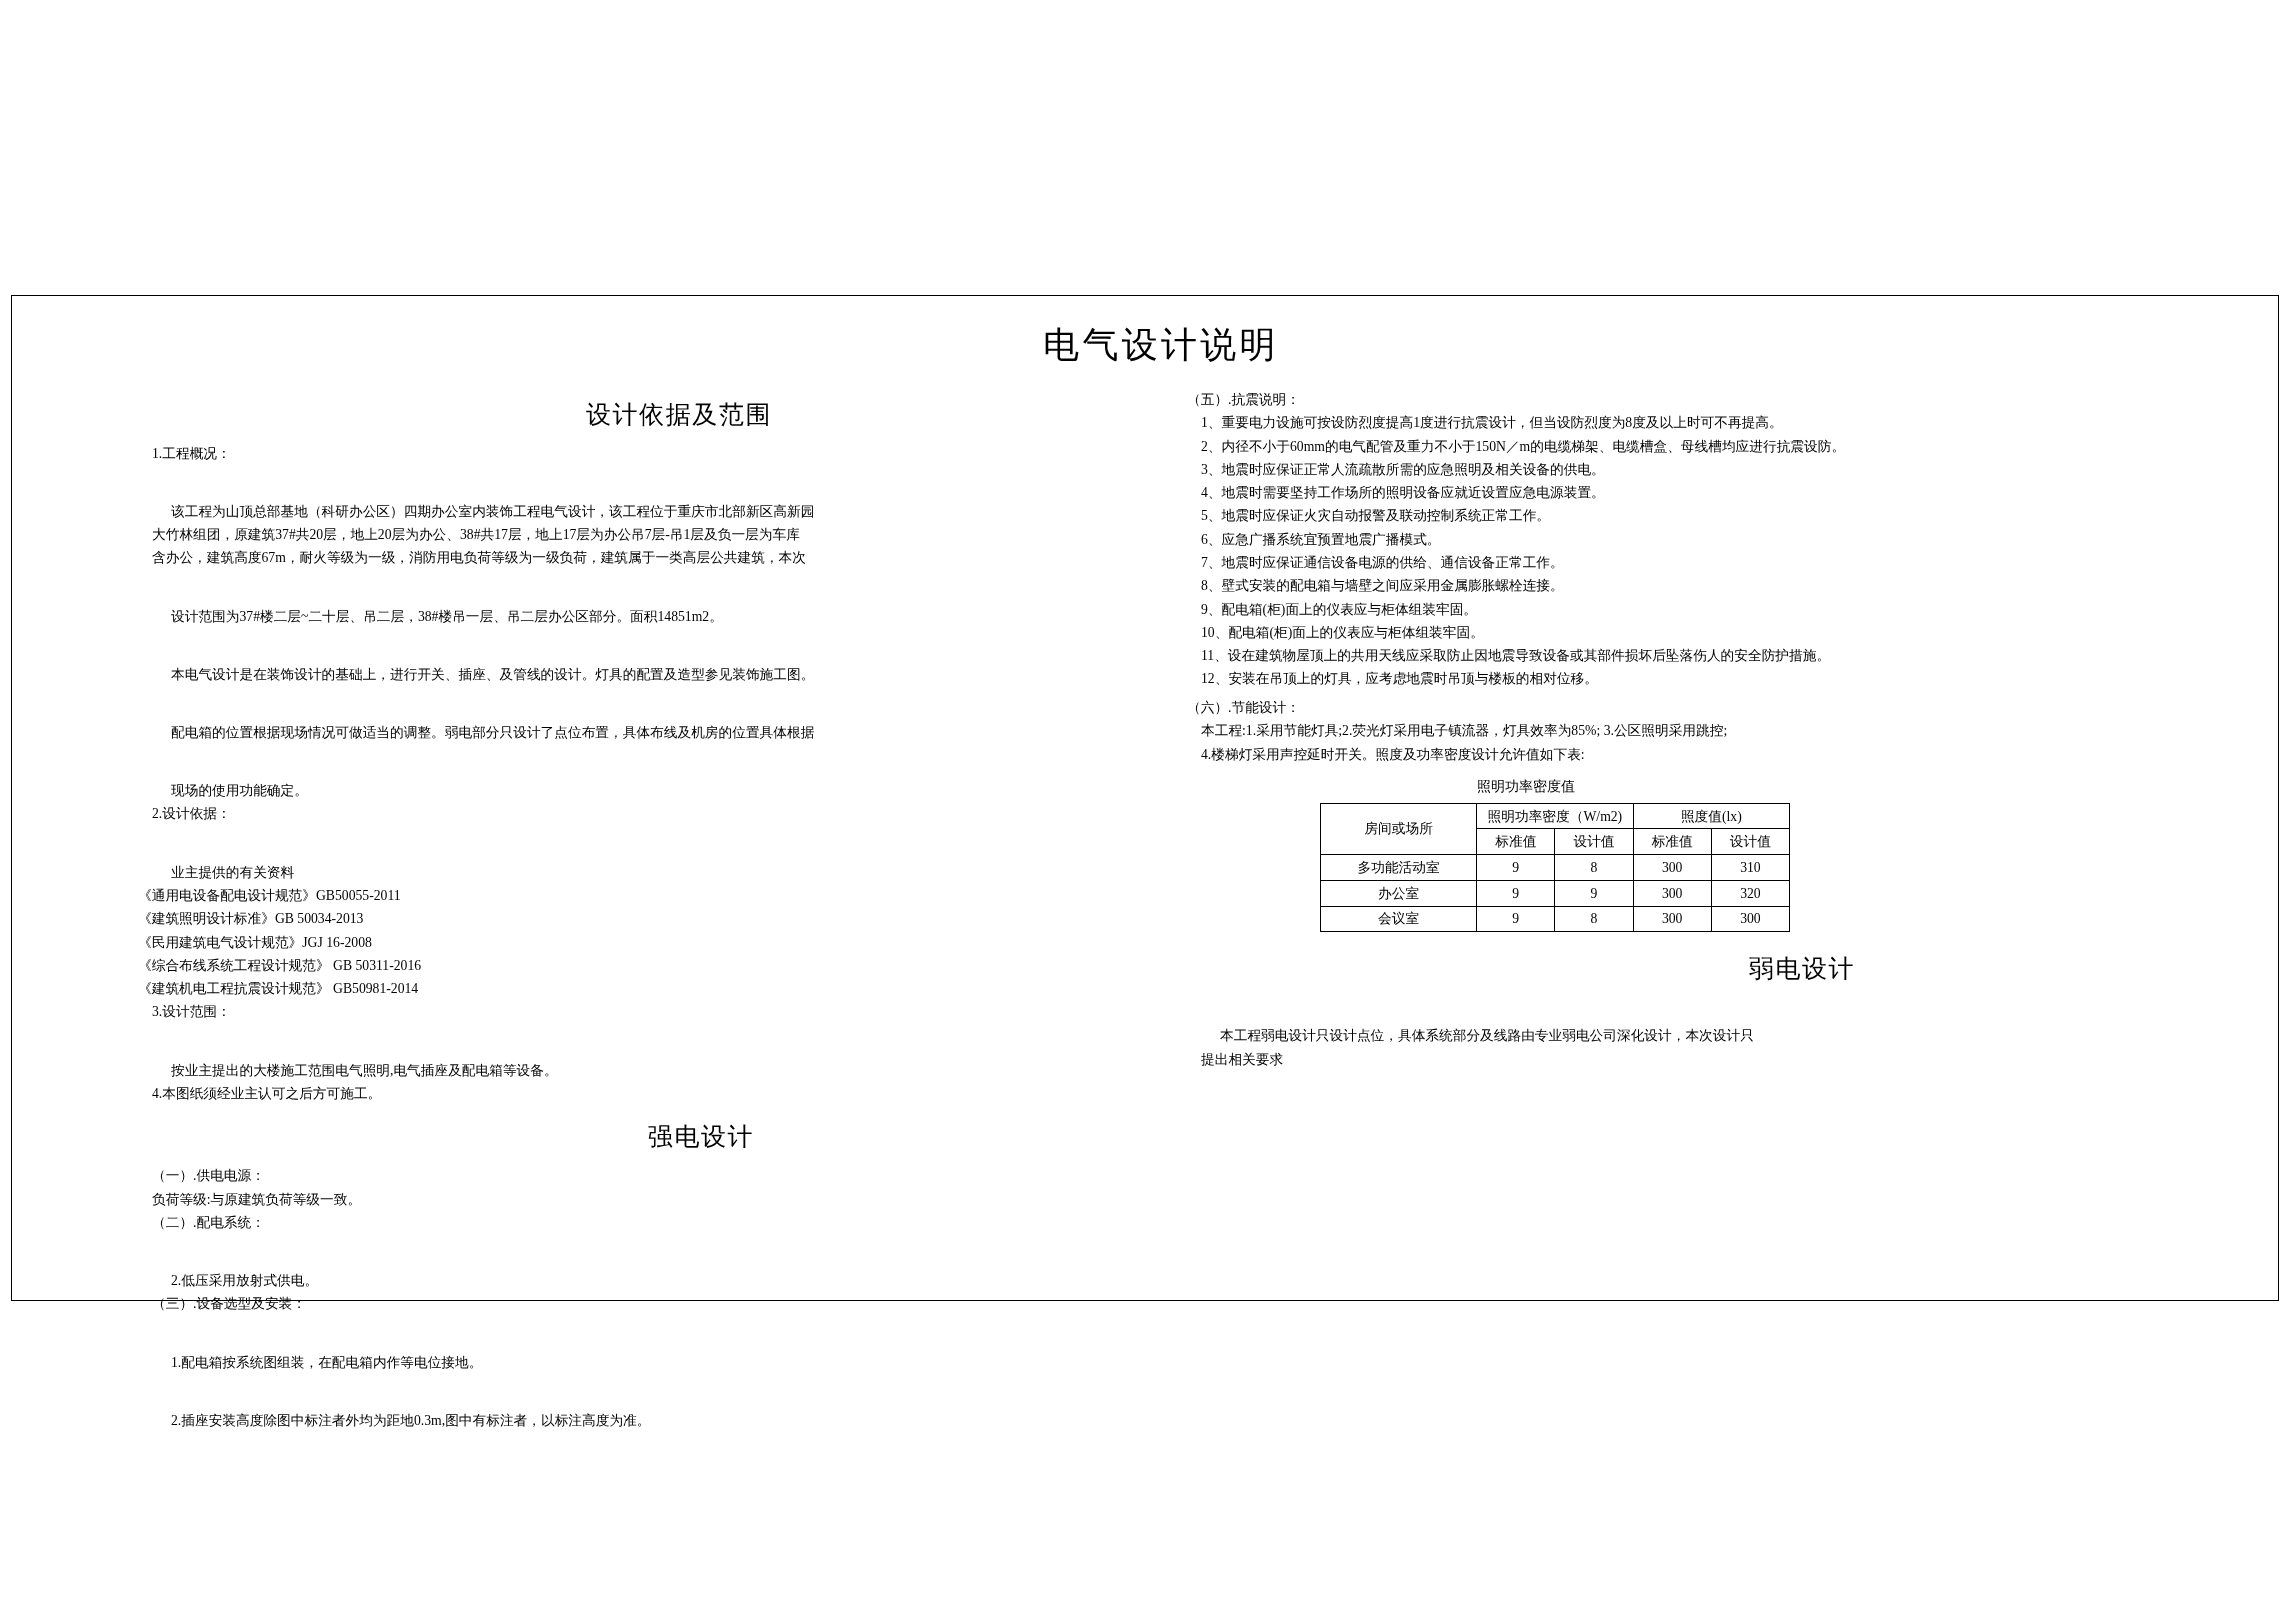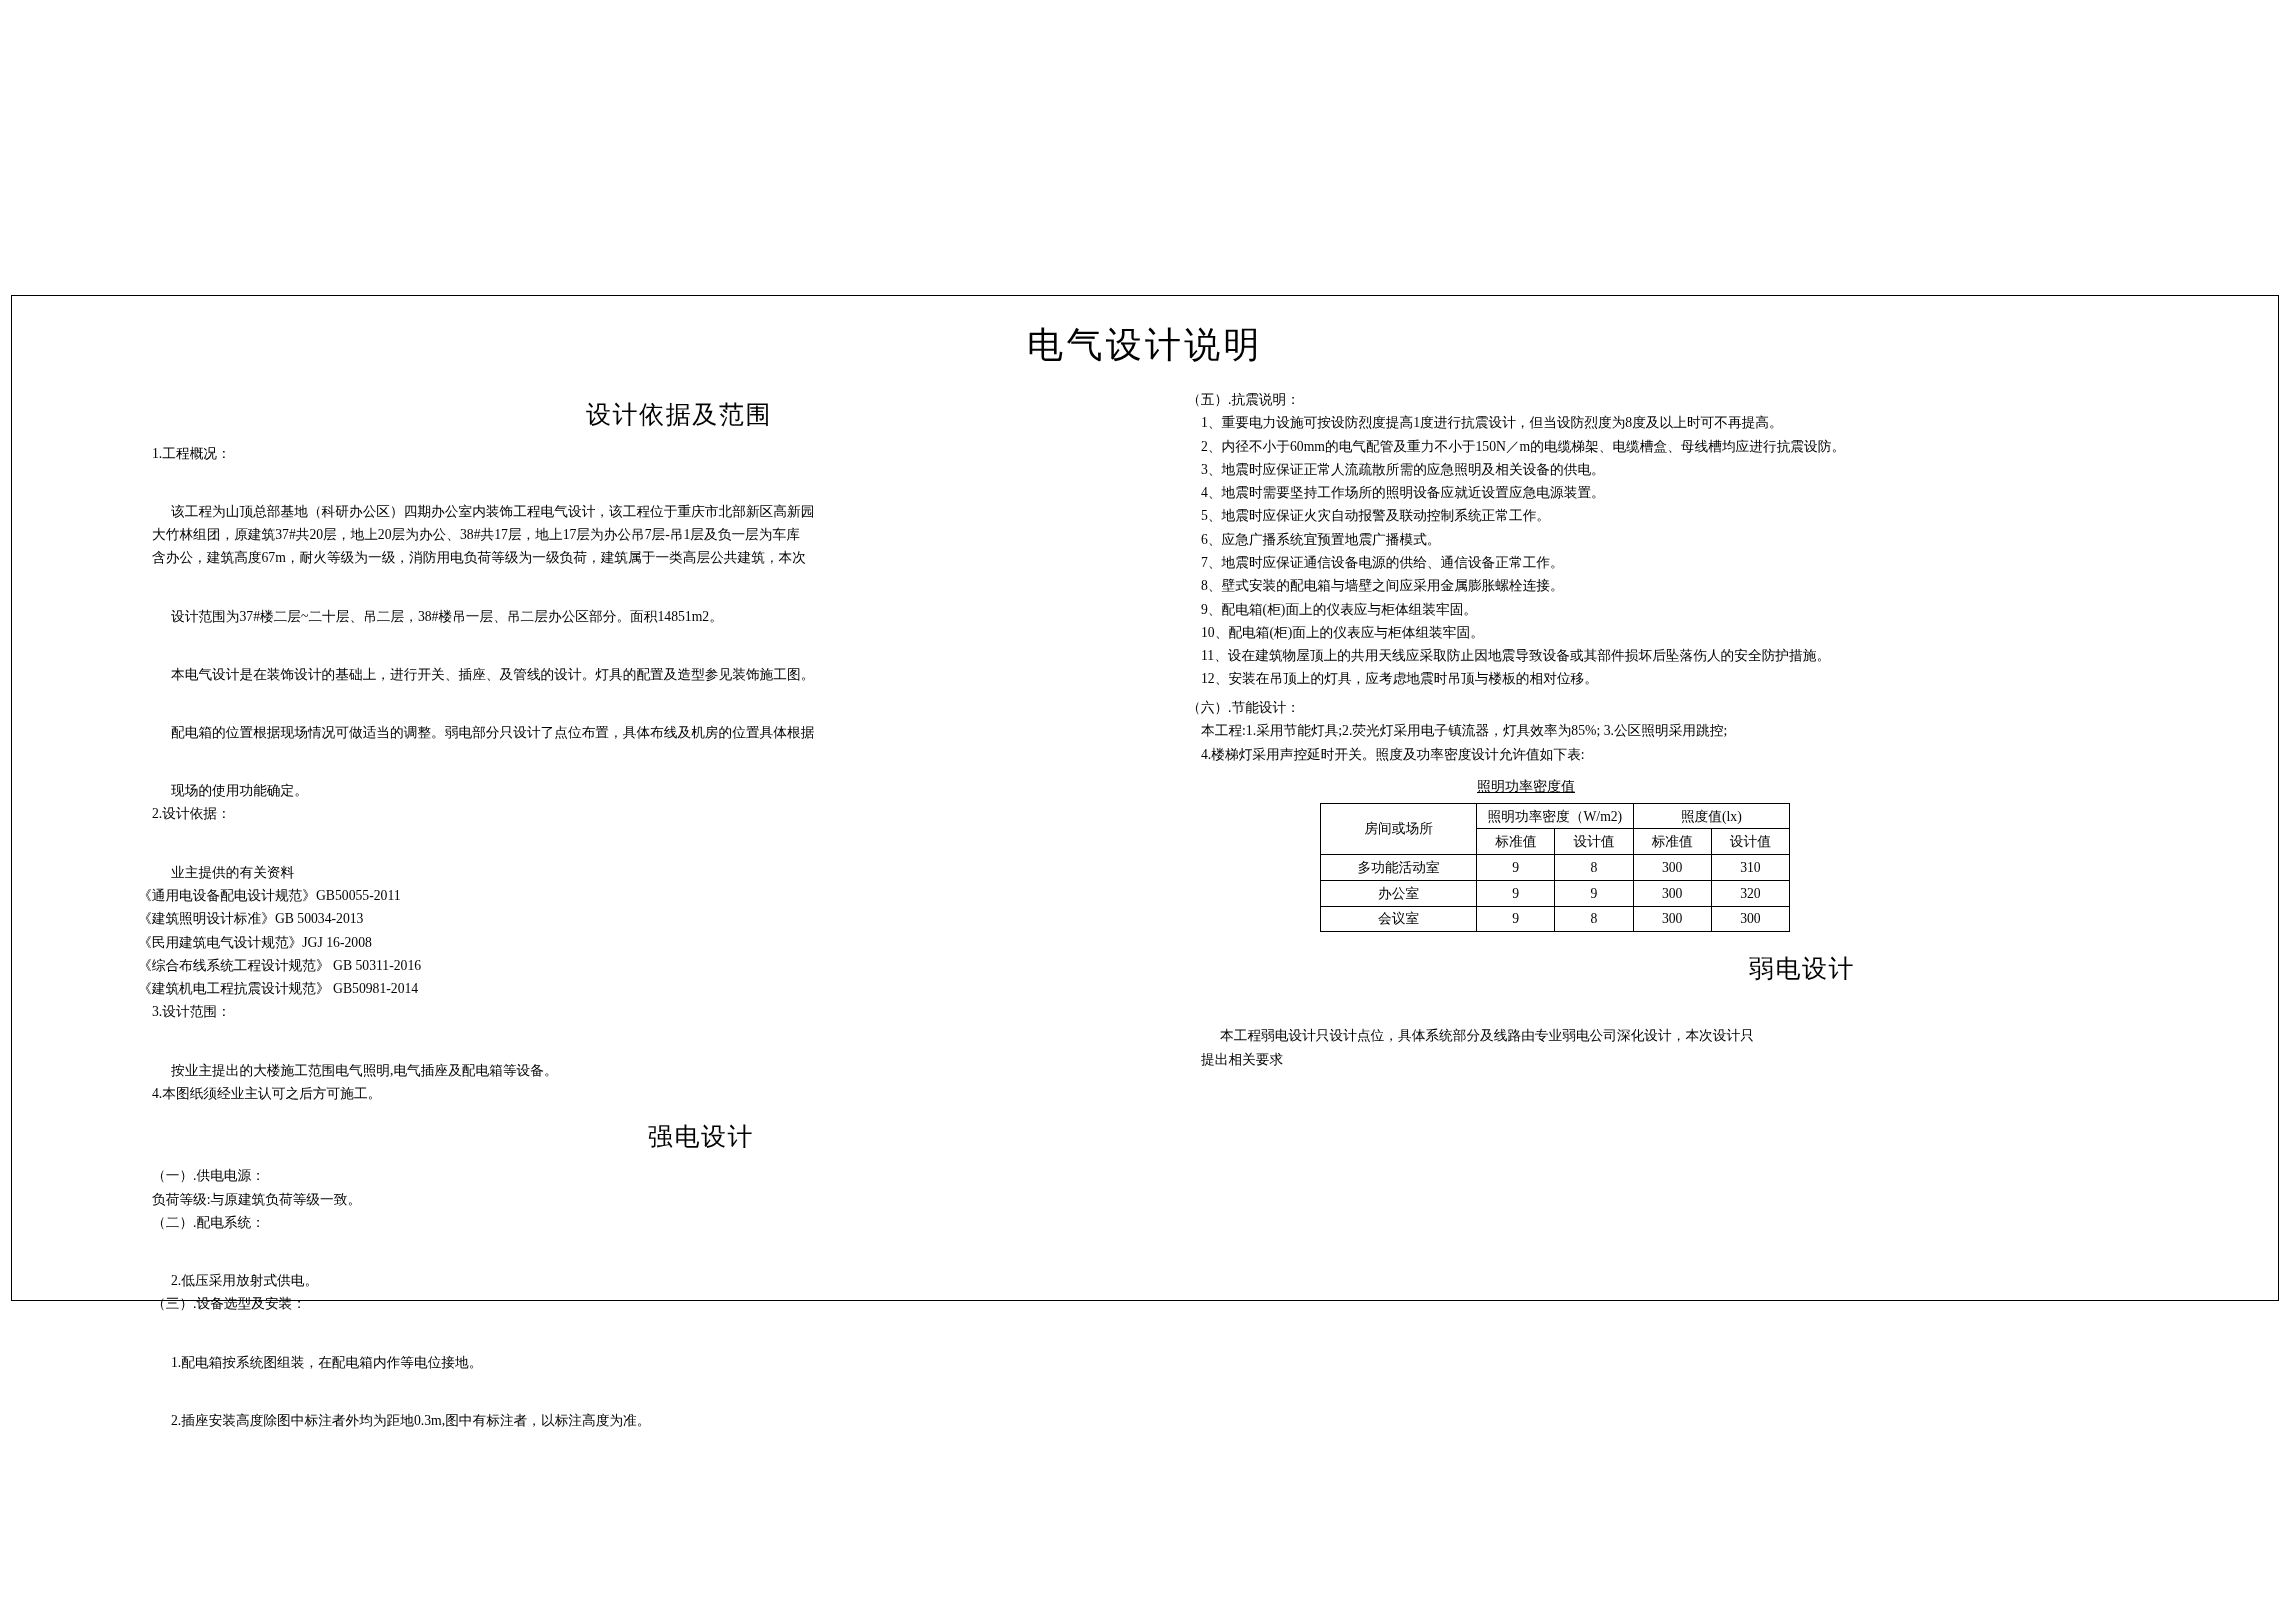--- a/index.html
+++ b/index.html
@@ -21,21 +21,21 @@
     top: 295px;
     width: 2268px;
     height: 1006px;
     border: 1.6px solid #000000;
     box-sizing: border-box;
     background: #ffffff;
   }
   .doc-title {
     position: absolute;
     top: 25px;
-    left: 0;
+    left: 16px;
     width: 100%;
     text-align: center;
     font-size: 36px;
     letter-spacing: 3.3px;
     font-family: "Liberation Serif", serif;
   }
   .col {
     position: absolute;
     top: 93px;
     font-size: 13.7px;
@@ -72,21 +72,20 @@
   
   .tbl-wrap {
     margin-top: 9.8px;
     padding-left: 104px;
   }
   .tbl-caption {
     font-size: 14px;
     text-align: center;
     width: 470px;
     margin: 0 0 4.4px 0;
-    text-decoration: underline;
   }
   table.pd {
     border-collapse: collapse;
     width: 470px;
     font-size: 13.7px;
     table-layout: fixed;
     margin-left: 29px;
   }
   table.pd td, table.pd th {
     border: 1.1px solid #000000;

